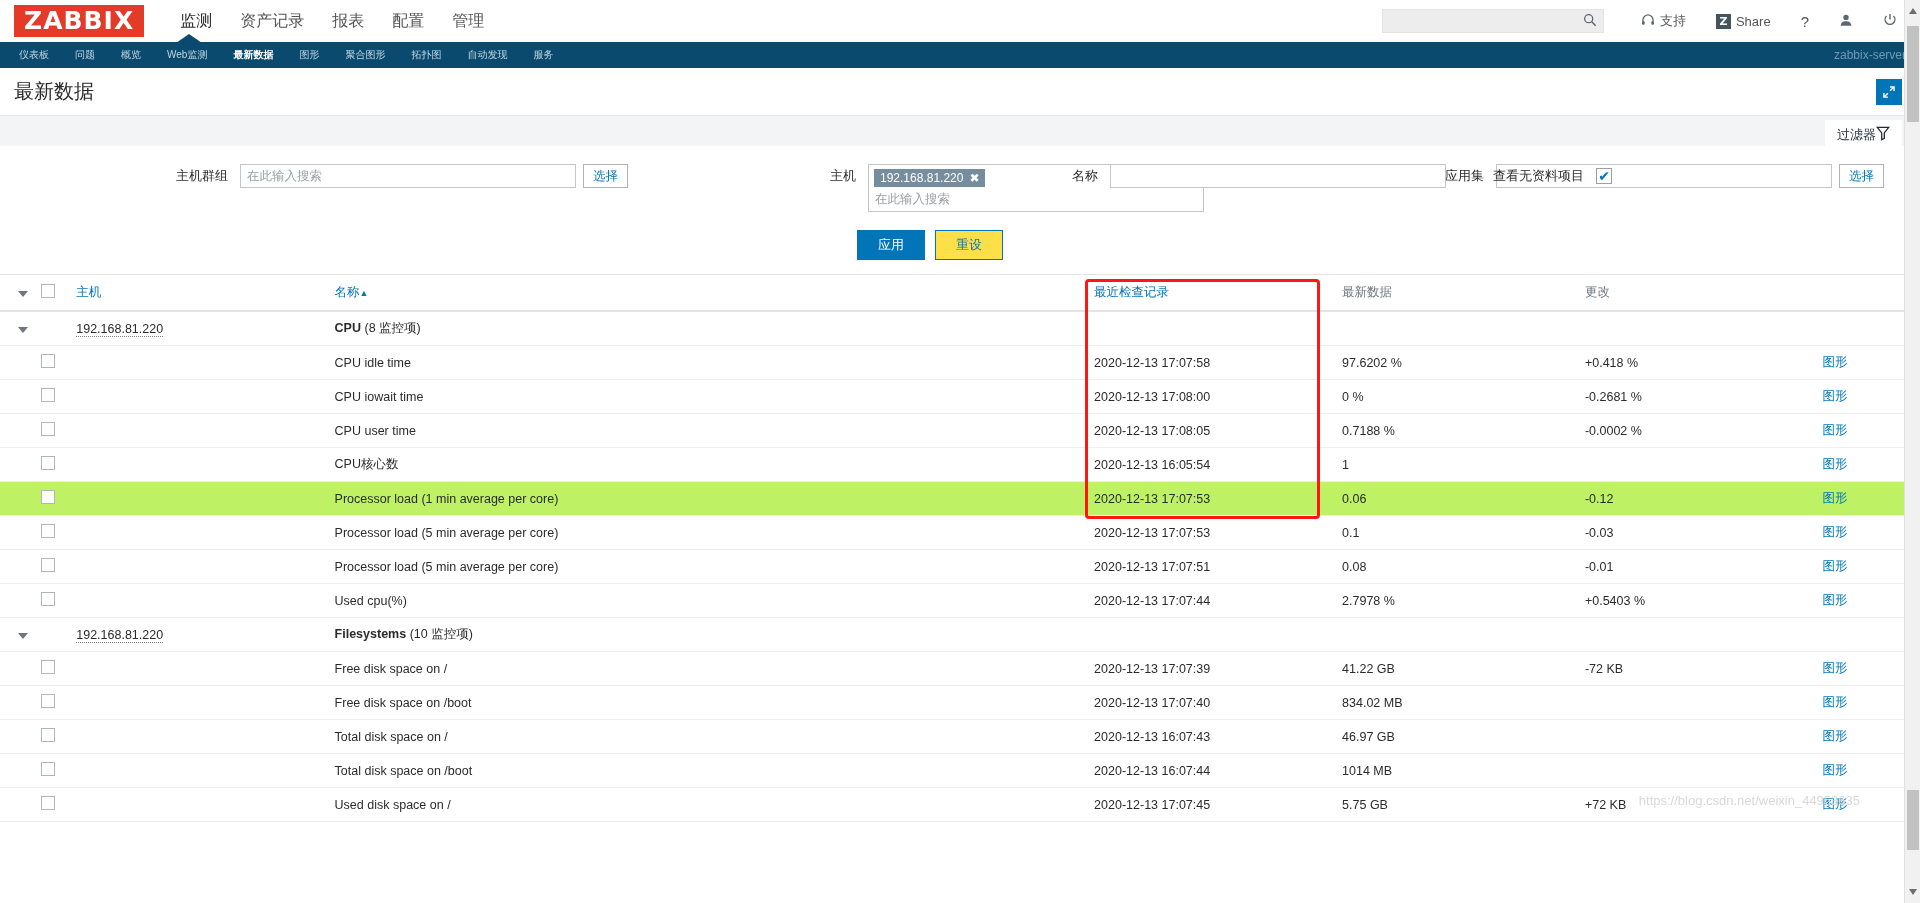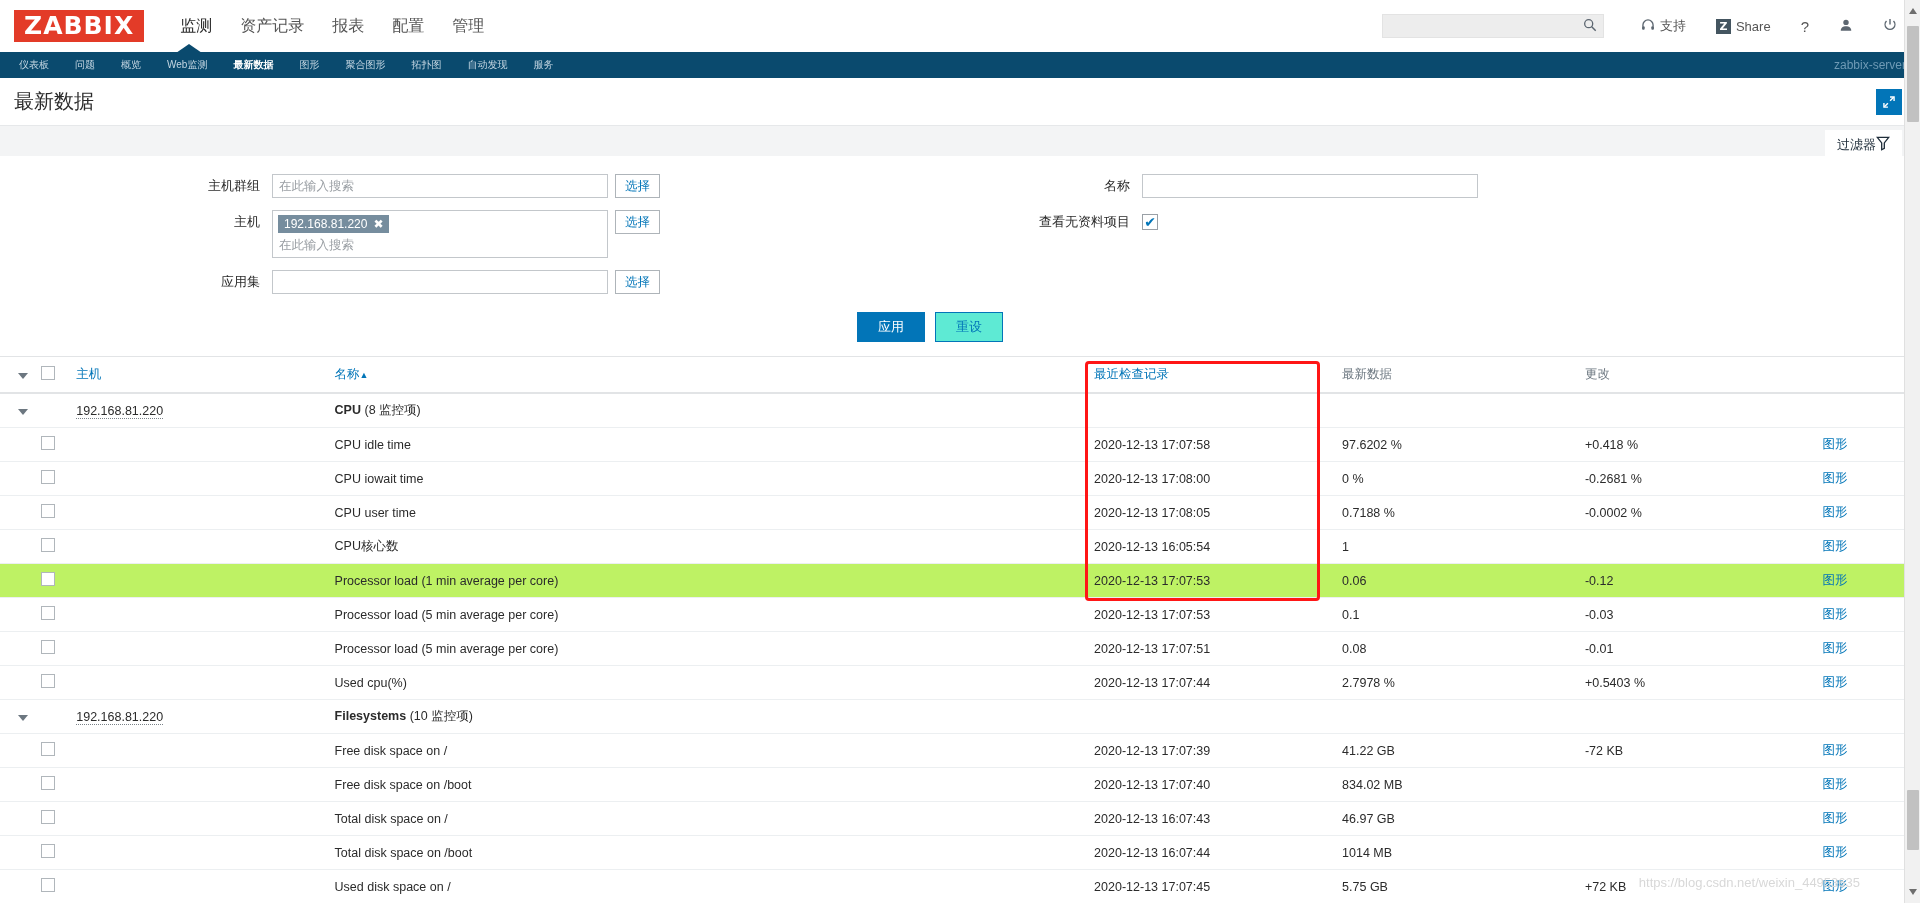--- a/index.html
+++ b/index.html
@@ -7,21 +7,21 @@
     margin: 0; padding: 0;
     width: 1920px; height: 903px;
     overflow: hidden;
     background: #fff;
     font-family: "Liberation Sans", "DejaVu Sans", sans-serif;
     font-size: 12px;
     color: #2b2b2b;
   }
   
   .top-header {
-    height: 52px;
+    height: 42px;
     background: #ffffff;
     display: flex;
     align-items: center;
     padding: 0 14px 0 0;
     position: relative;
   }
   .logo {
     background: #e33b28;
     color: #ffffff;
     font-weight: bold;
@@ -139,21 +139,21 @@
     margin-top: 4px;
   }
   
   .filter-panel {
     background: #ffffff;
     padding: 18px 0 14px 0;
     border-bottom: 1px solid #e2e4e6;
     position: relative;
   }
   .filter-cols { display: flex; }
-  .fcol { display: flex; flex-direction: column; padding-left: 32px; }
+  .fcol { display: flex; flex-direction: row; }
   .fcol-left { width: 960px; }
   .fcol-right { width: 520px; }
   .frow {
     display: flex; align-items: flex-start;
     margin-bottom: 12px;
   }
   .flabel {
     width: 240px; text-align: right;
     padding-right: 12px; font-size: 13px; color: #2b2b2b;
     line-height: 24px;
@@ -201,21 +201,21 @@
   .filter-actions {
     display: flex; justify-content: center; gap: 10px;
     padding-top: 6px;
     margin-left: -60px;
   }
   .btn-primary {
     background: #0275b8; color: #fff; border: 1px solid #0275b8;
     font-size: 13px; padding: 5px 20px; cursor: pointer; font-family: inherit;
   }
   .btn-secondary {
-    background: #5eead4; color: #0275b8; border: 1px solid #0275b8;
+    background: #fde047; color: #0275b8; border: 1px solid #0275b8;
     font-size: 13px; padding: 5px 20px; cursor: pointer; font-family: inherit;
   }
   
   .table-wrap { background: #fff; }
   table.data { width: 100%; border-collapse: collapse; }
   table.data th {
     text-align: left;
     font-weight: normal;
     font-size: 12.5px;
     color: #6c7780;

